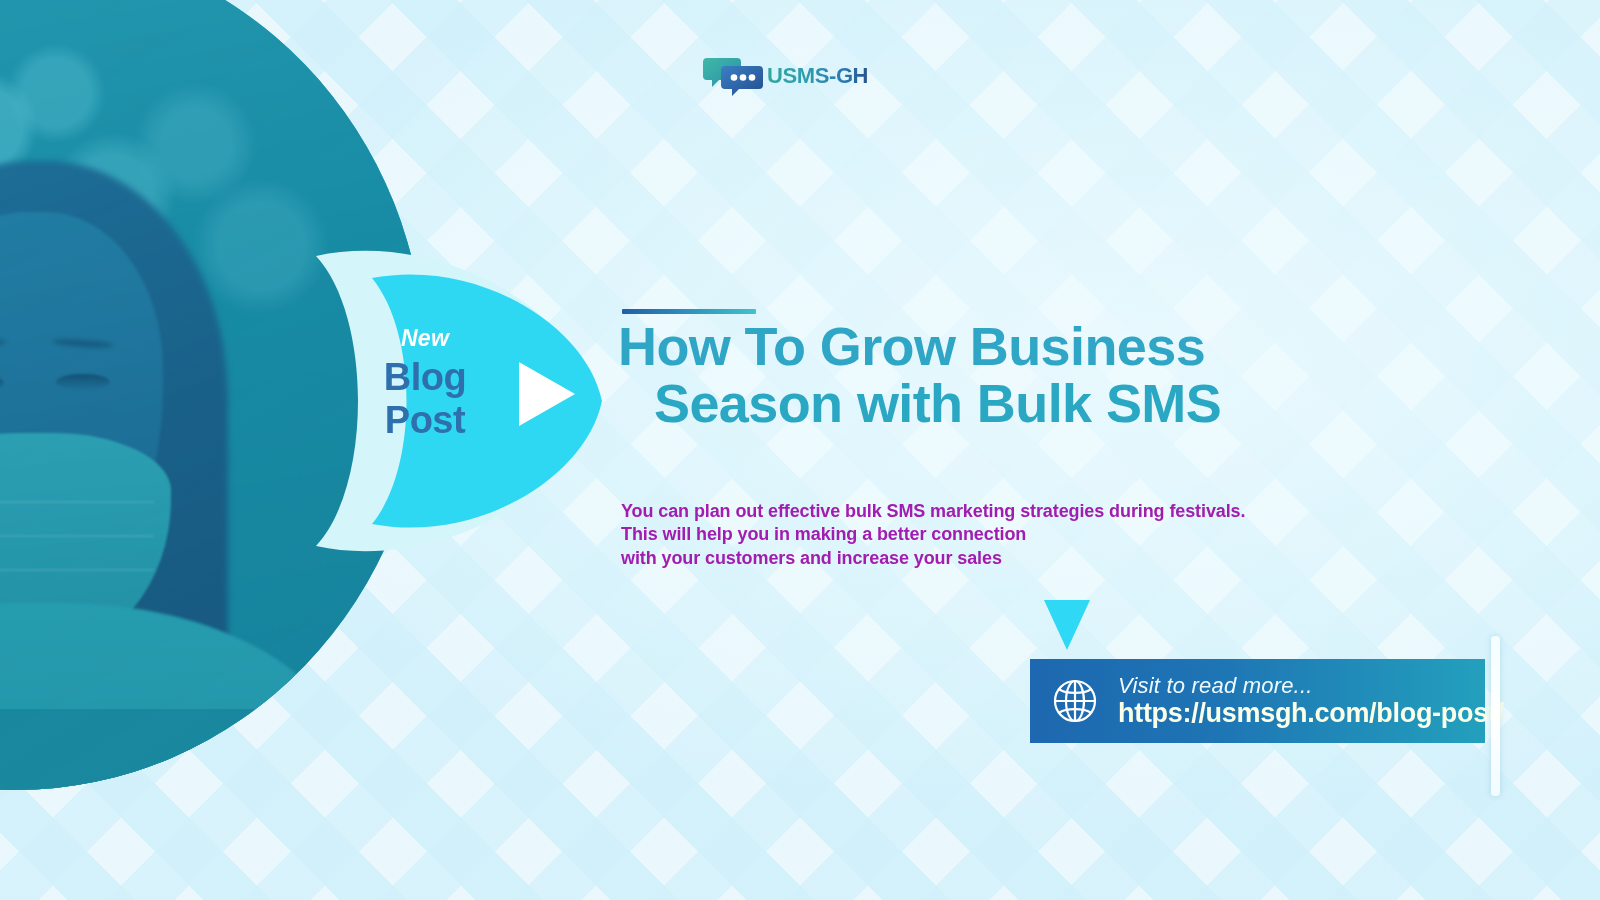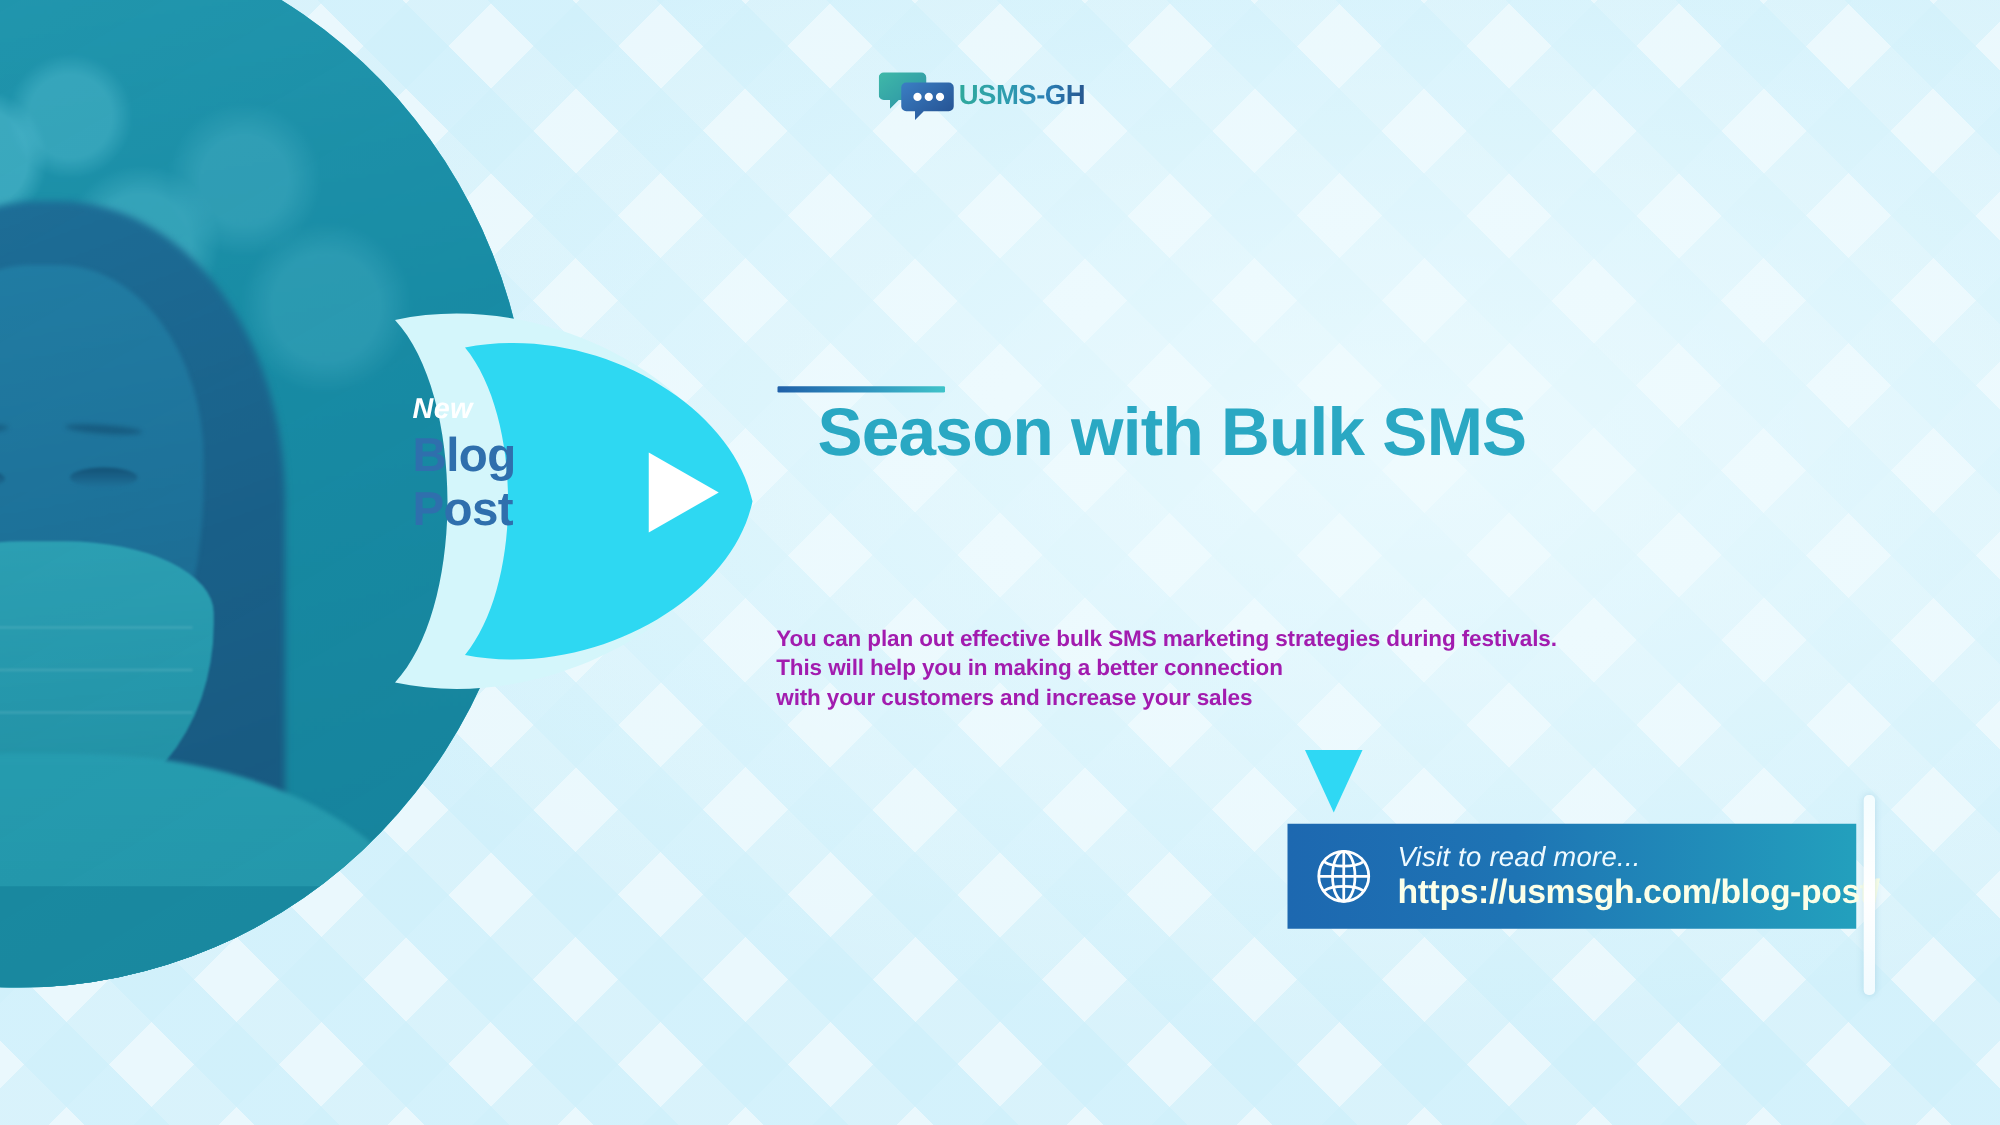--- a/index.html
+++ b/index.html
@@ -179,23 +179,23 @@
   }
   .leaf-outer {
     fill: #d4f6fb;
   }
   .leaf-inner {
     fill: #2ed8f2;
   }
   .badge-text {
     position: absolute;
     left: 54px;
-    top: 78px;
+    top: 90px;
     width: 190px;
-    text-align: left;
+    text-align: center;
     pointer-events: none;
   }
   .badge-new {
     font-size: 23px;
     font-style: italic;
     font-weight: bold;
     color: #ffffff;
     line-height: 1.1;
     letter-spacing: 0.3px;
   }
@@ -389,20 +389,21 @@
       <path d="M22 11 h34 a4 4 0 0 1 4 4 v15 a4 4 0 0 1 -4 4 h-20 l-7 7 v-7 h-7 a4 4 0 0 1 -4 -4 v-15 a4 4 0 0 1 4 -4 z" fill="url(#bubbleFront)"></path>
       <circle cx="31" cy="22.5" r="3.3" fill="#ffffff"></circle>
       <circle cx="40" cy="22.5" r="3.3" fill="#ffffff"></circle>
       <circle cx="49" cy="22.5" r="3.3" fill="#ffffff"></circle>
     </svg>
     <span class="logo-word">USMS-GH</span>
   </div>
 
   <div class="rule"></div>
   <div class="headline">
+    <div class="l1">How To Grow Business</div>
     <div class="l3">Season with Bulk SMS</div>
   </div>
 
   <div class="subcopy">
     <div>You can plan out effective bulk SMS marketing strategies during festivals.</div>
     <div>This will help you in making a better connection</div>
     <div>with your customers and increase your sales</div>
   </div>
 
   <div class="down-arrow"></div>

